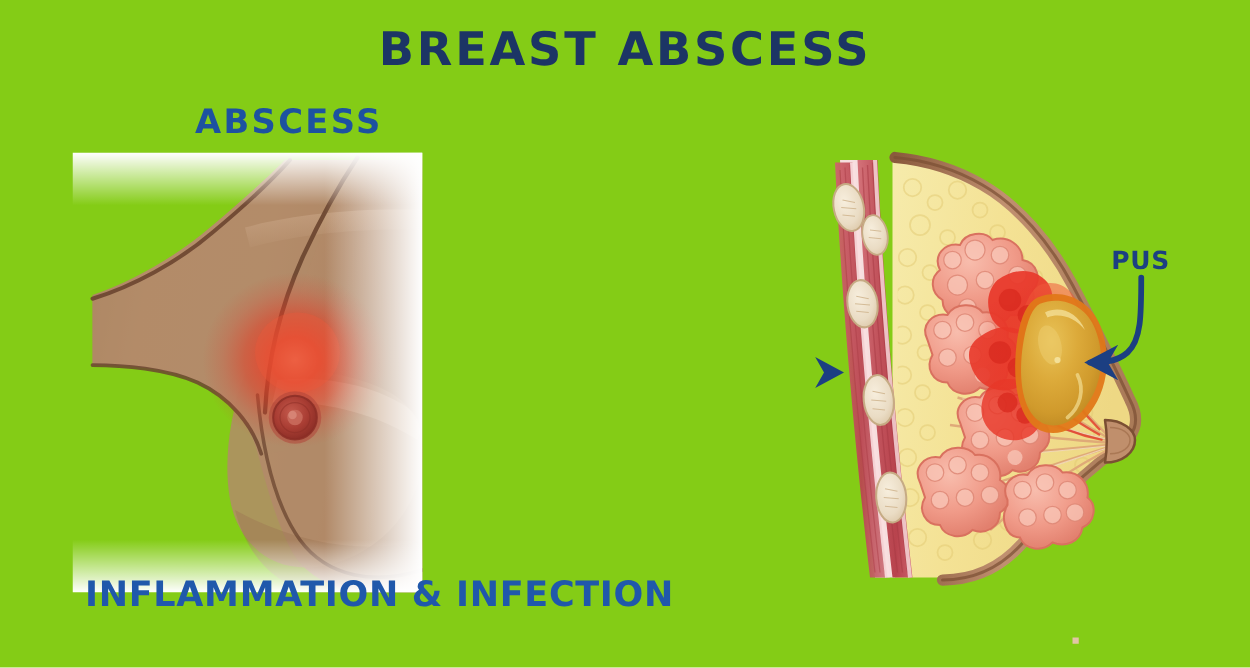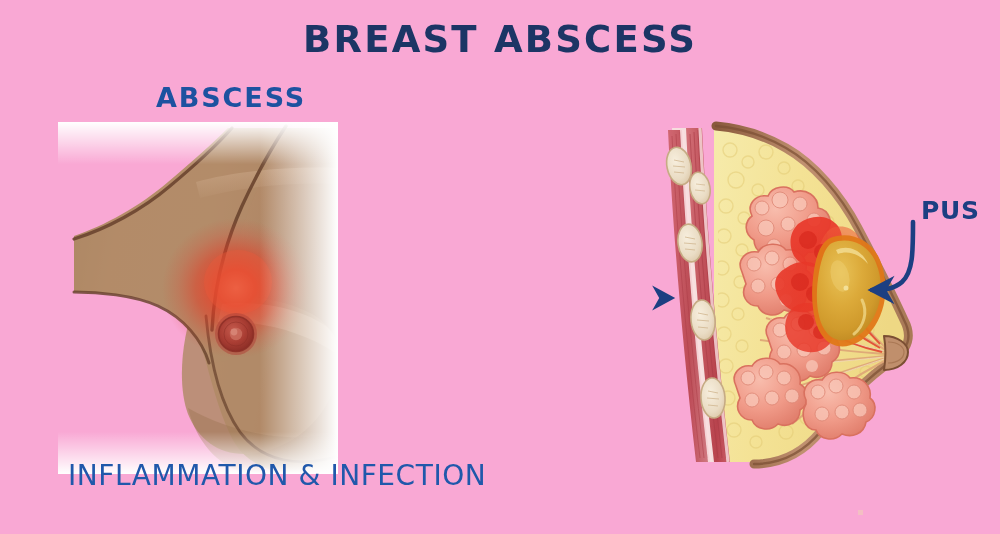--- a/index.html
+++ b/index.html
@@ -12,21 +12,21 @@
     height: 534px;
     position: relative;
     overflow: hidden;
     font-family: "DejaVu Sans", sans-serif;
   }
   #canvas {
     position: absolute;
     left: 0; top: 0;
     width: 1000px;
     height: 534px;
-    background: #f9a8d4;
+    background: #84cc16;
   }
   .label {
     position: absolute;
     white-space: nowrap;
     font-weight: 700;
     letter-spacing: 0.04em;
     user-select: none;
   }
   #title {
     left: 0; right: 0;
@@ -44,26 +44,26 @@
     font-size: 27px;
     color: #1d52a0;
     letter-spacing: 0.07em;
   }
   #inflammation-label {
     left: 68px;
     top: 459px;
     font-size: 28px;
     color: #2058ab;
     letter-spacing: 0.02em;
-    font-weight: 400;
+    font-weight: 700;
   }
   #pus-label {
-    left: 921px;
+    left: 889px;
     top: 196px;
-    font-size: 25px;
+    font-size: 20px;
     color: #1c3f82;
     letter-spacing: 0.03em;
   }
   svg.art {
     position: absolute;
     left: 0; top: 0;
     width: 1000px;
     height: 534px;
     pointer-events: none;
   }

